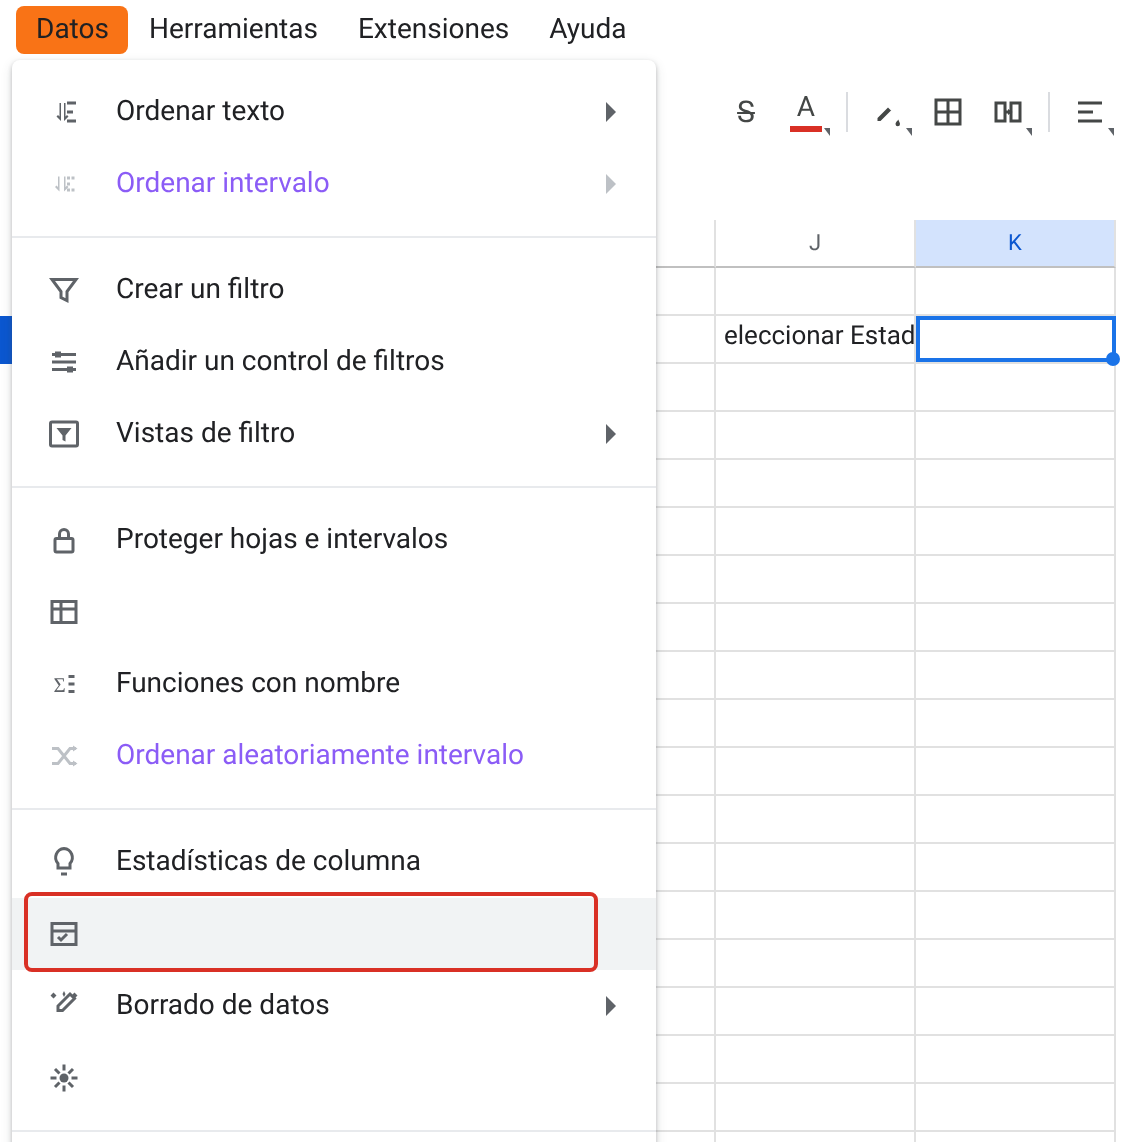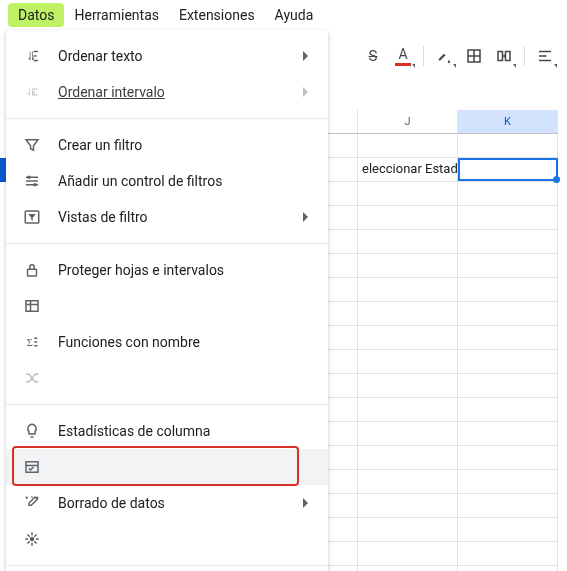--- a/index.html
+++ b/index.html
@@ -20,21 +20,21 @@
       padding-left: 8px;
       background: #fff;
     }
     .menubar-item {
       padding: 4px 10px;
       font-size: 14px;
       color: #202124;
       border-radius: 4px;
       cursor: pointer;
     }
-    .menubar-item.active { background: #bef264; }
+    .menubar-item.active { background: #f97316; }
     .toolbar {
       position: absolute;
       right: 4px;
       top: 40px;
       display: flex;
       align-items: center;
       gap: 2px;
       padding: 2px 4px;
     }
     .tb-btn {
@@ -77,21 +77,21 @@
       z-index: 10;
     }
     .menu-item {
       display: flex;
       align-items: center;
       height: 36px;
       padding: 0 20px 0 16px;
       cursor: pointer;
       position: relative;
     }
-    .menu-item.disabled { color: #404040; cursor: default; text-decoration: underline; }
+    .menu-item.disabled { color: #8b5cf6; cursor: default; }
     .menu-item.hovered { background: #f1f3f4; }
     .menu-icon {
       width: 20px;
       height: 20px;
       margin-right: 16px;
       display: flex;
       align-items: center;
       justify-content: center;
       color: #5f6368;
       flex-shrink: 0;
@@ -424,20 +424,21 @@
       </span>
       <span class="menu-label">Funciones con nombre</span>
     </div>
     <div class="menu-item disabled">
       <span class="menu-icon">
         <svg width="18" height="18" viewBox="0 0 24 24">
           <path fill="none" stroke="currentColor" stroke-width="2" d="M4 7h4l8 10h4M4 17h4l8-10h4"></path>
           <path fill="currentColor" d="M18 5l3 2-3 2zM18 15l3 2-3 2z"></path>
         </svg>
       </span>
+      <span class="menu-label">Ordenar aleatoriamente intervalo</span>
     </div>
     <div class="menu-divider"></div>
     <div class="menu-item">
       <span class="menu-icon">
         <svg width="18" height="18" viewBox="0 0 24 24">
           <path fill="none" stroke="currentColor" stroke-width="2" d="M12 3a6 6 0 00-4 10v3h8v-3a6 6 0 00-4-10zM10 20h4"></path>
         </svg>
       </span>
       <span class="menu-label">Estadísticas de columna</span>
     </div>

